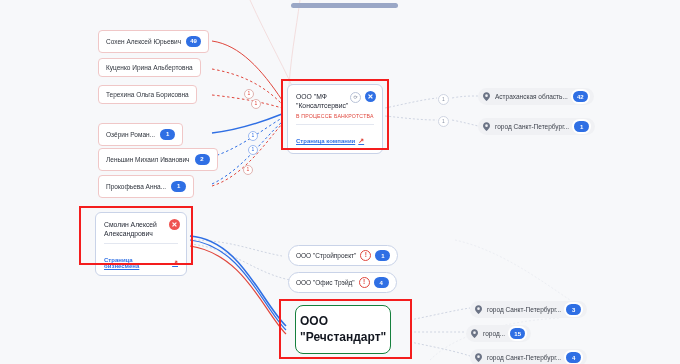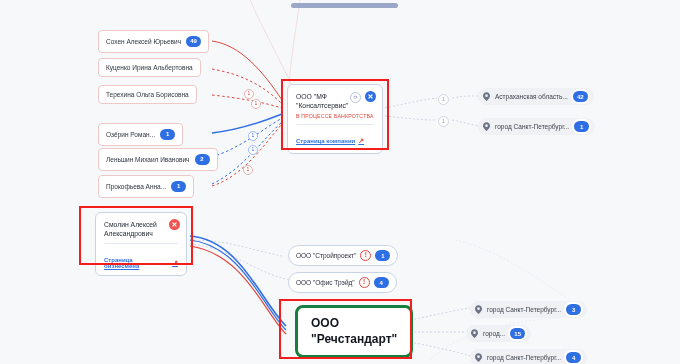--- a/index.html
+++ b/index.html
@@ -174,23 +174,23 @@
     font-size: 5px;
     line-height: 9px;
     text-align: center;
   }
 
   
   .main-node {
     position: absolute;
     box-sizing: border-box;
     background: #ffffff;
-    border: 3px solid #15803d;
+    border: 1px solid #15803d;
     border-radius: 8px;
-    padding: 8px 13px;
+    padding: 8px 4px;
     line-height: 1.3;
   }
   .main-node .l1 { font-size: 12px; font-weight: bold; color: #12161f; }
   .main-node .l2 { font-size: 12px; font-weight: bold; color: #12161f; }
 
   
   .annot {
     position: absolute;
     box-sizing: border-box;
     border: 2px solid #f41d1d;

